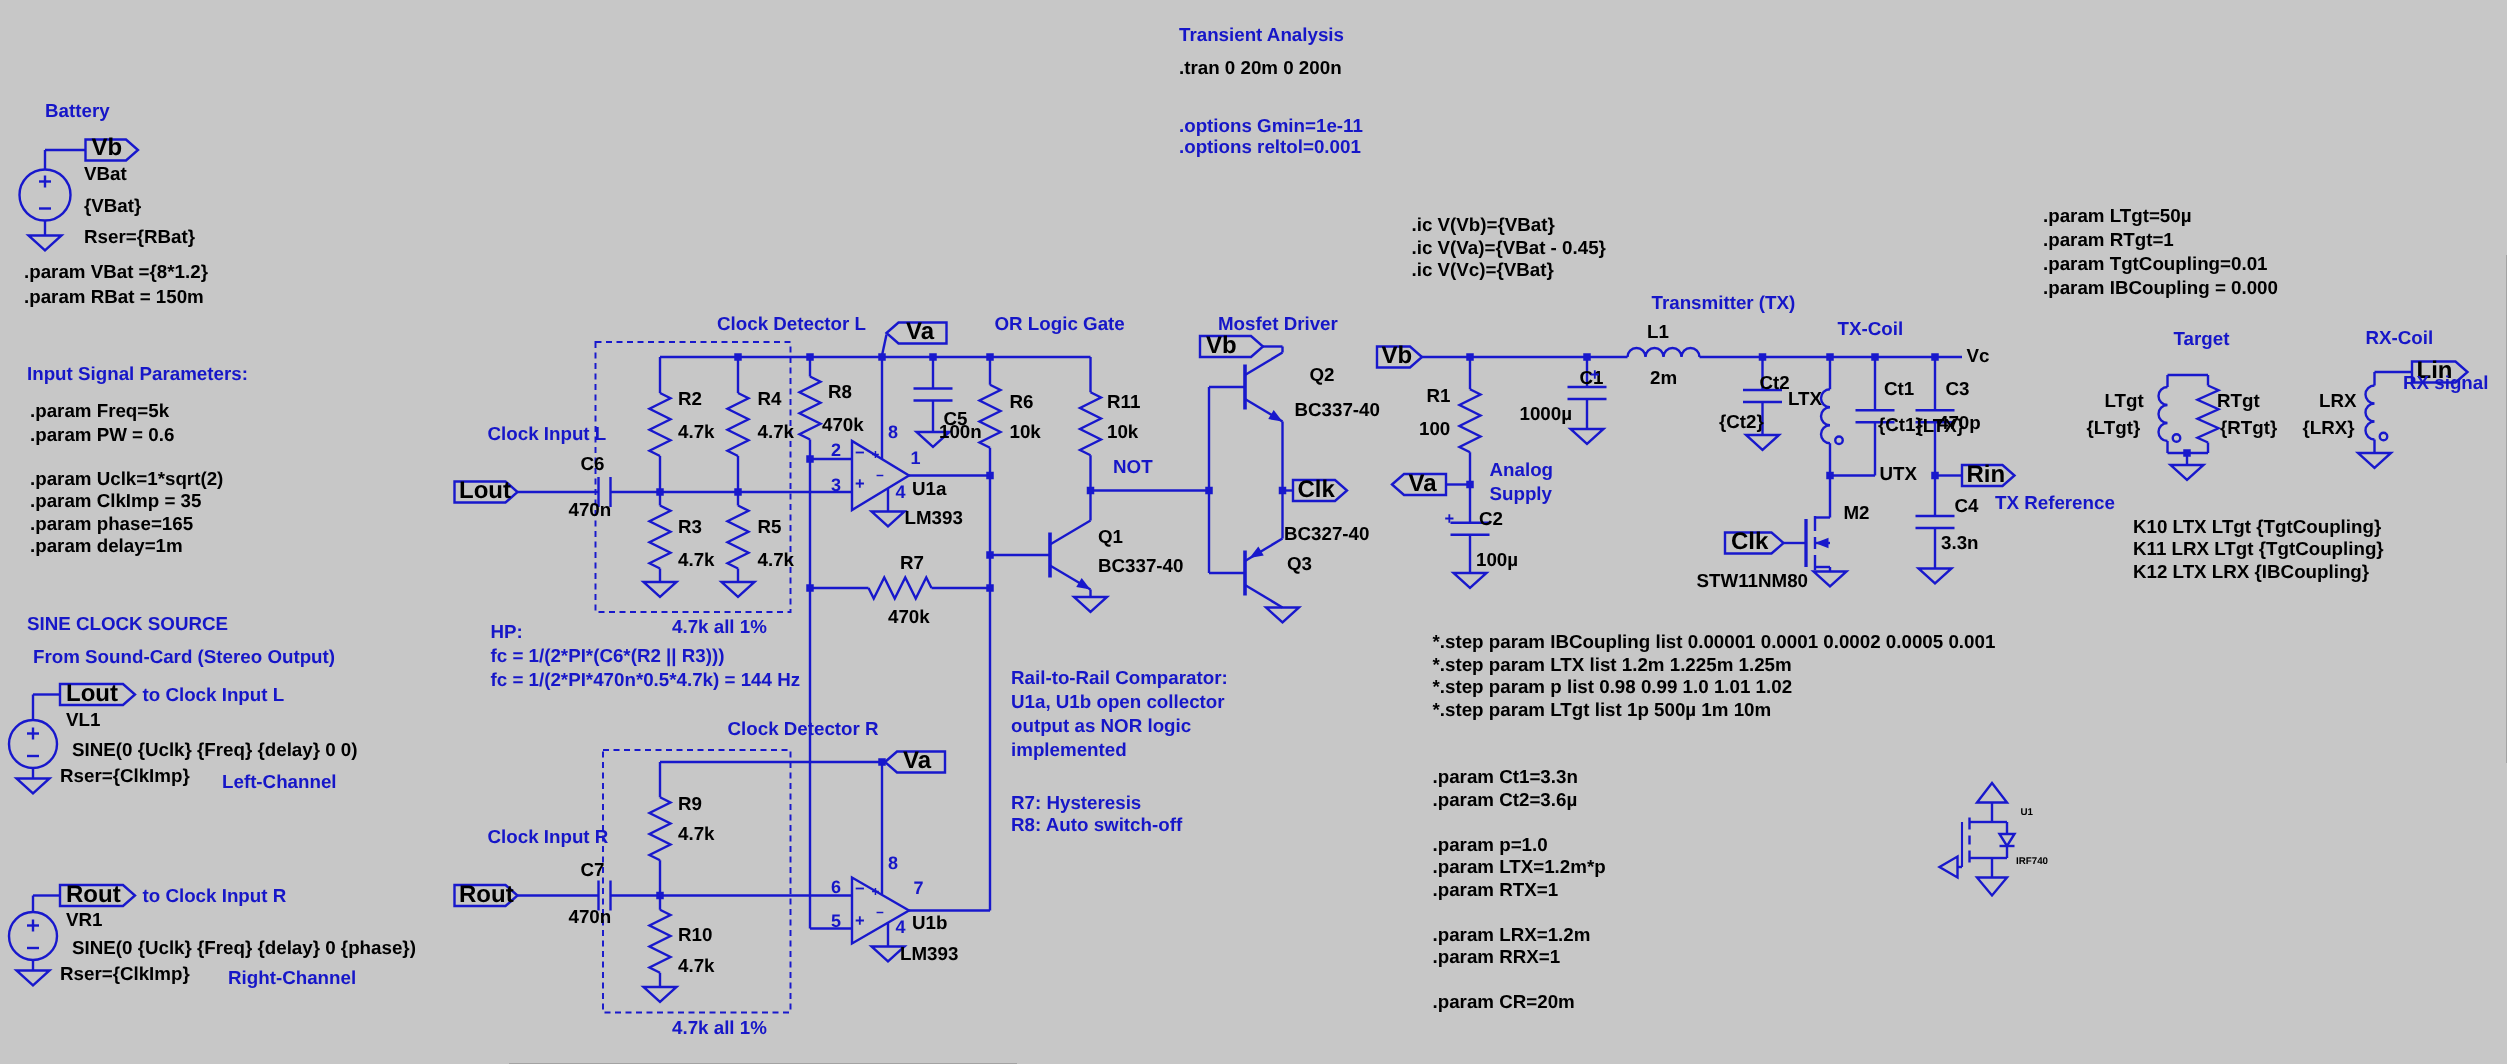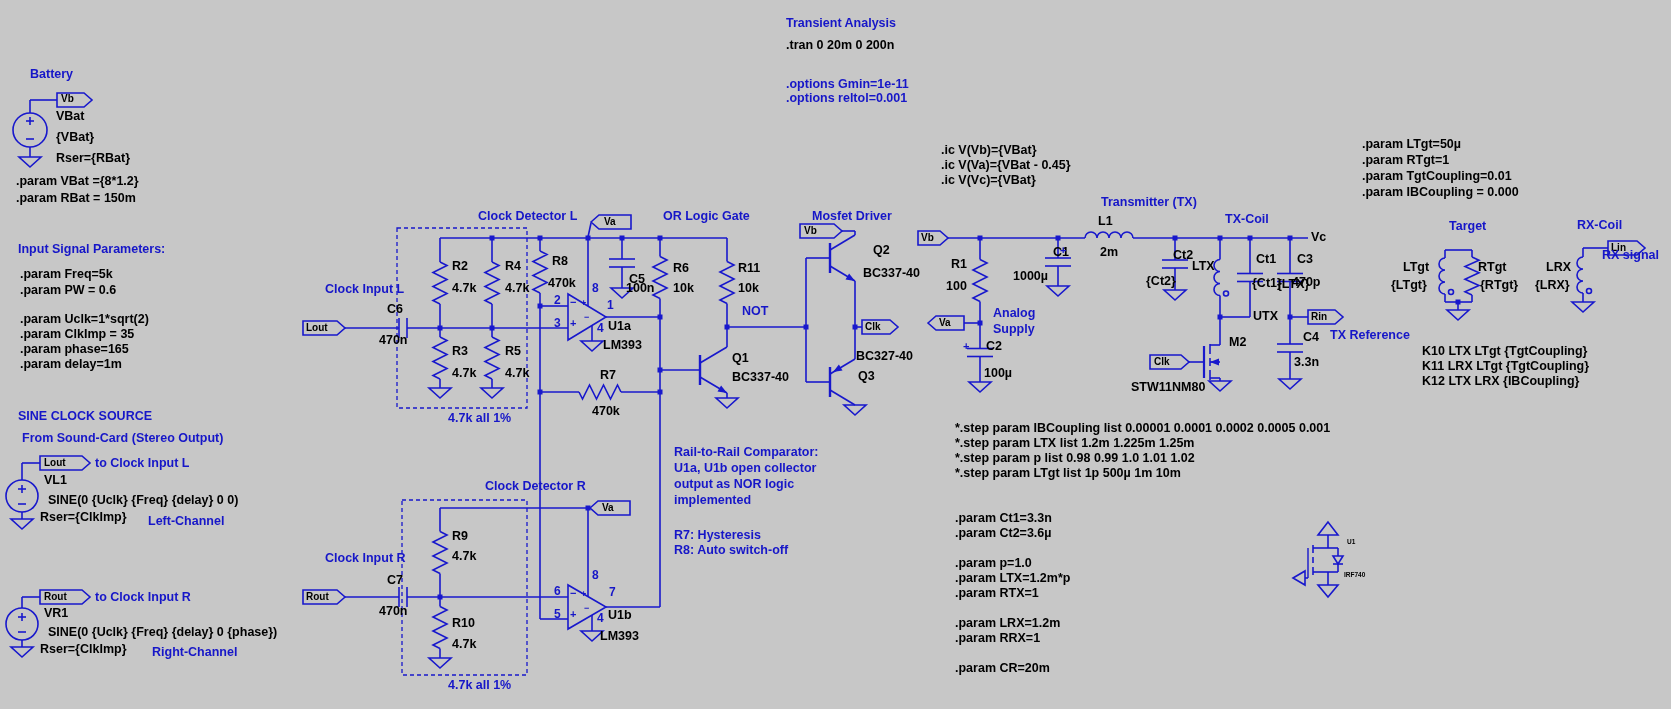--- a/index.html
+++ b/index.html
@@ -2,21 +2,21 @@
 <html><head>
 <meta charset="utf-8">
 <style>
   html,body{margin:0;padding:0;background:#888}
   #stage{position:relative;width:1671px;height:709px;background:#c7c7c7;overflow:hidden;
          font-family:"Liberation Sans",sans-serif}
   #cv{position:absolute;left:0;top:0}
   .lbl{position:absolute;white-space:pre;font:bold 12.5px "Liberation Sans",sans-serif;
        color:#000;line-height:15px}
   .b{color:#1616c8}
-  .pt{font-size:10px}
+  .pt{font-size:16px}
   .p{color:#1616c8;font-size:12px}
   .pm{color:#1616c8;font-size:11px;line-height:11px}
   .pm2{color:#1616c8;font-size:9px;line-height:9px}
   .t6{font-size:6.5px;line-height:7px}
 </style>
 </head>
 <body>
 
 <div id="stage">
   <svg id="cv" width="1671" height="709">
@@ -327,20 +327,23 @@
     <div class="lbl p" style="left: 554px; top: 317px; line-height: 12px;">3</div>
     <div class="lbl p" style="left: 607px; top: 299px; line-height: 12px;">1</div>
     <div class="lbl p" style="left: 592px; top: 282px; line-height: 12px;">8</div>
     <div class="lbl p" style="left: 597px; top: 322px; line-height: 12px;">4</div>
     <div class="lbl pm" style="left: 570px; top: 297px; line-height: 11px;">−</div>
     <div class="lbl pm" style="left: 570px; top: 318px; line-height: 11px;">+</div>
     <div class="lbl pm2" style="left: 581px; top: 299px; line-height: 9px;">+</div>
     <div class="lbl pm2" style="left: 584px; top: 313px; line-height: 9px;">−</div>
     <div class="lbl" style="left: 608px; top: 319px; line-height: 15px;">U1a</div>
     <div class="lbl" style="left: 603px; top: 338px; line-height: 15px;">LM393</div>
+    <div class="lbl b" style="left: 327px; top: 413px; line-height: 16px;">HP:
+fc = 1/(2*PI*(C6*(R2 || R3)))
+fc = 1/(2*PI*470n*0.5*4.7k) = 144 Hz</div>
     <div class="lbl b" style="left: 663px; top: 209px; line-height: 15px;">OR Logic Gate</div>
     <div class="lbl b" style="left: 742px; top: 304px; line-height: 15px;">NOT</div>
     <div class="lbl" style="left: 732px; top: 351px; line-height: 15px;">Q1</div>
     <div class="lbl" style="left: 732px; top: 370px; line-height: 15px;">BC337-40</div>
     <div class="lbl b" style="left: 812px; top: 209px; line-height: 15px;">Mosfet Driver</div>
     <div class="lbl pt" style="left: 804px; top: 224px; line-height: 14px;">Vb</div>
     <div class="lbl" style="left: 873px; top: 243px; line-height: 15px;">Q2</div>
     <div class="lbl" style="left: 863px; top: 266px; line-height: 15px;">BC337-40</div>
     <div class="lbl" style="left: 856px; top: 349px; line-height: 15px;">BC327-40</div>
     <div class="lbl" style="left: 858px; top: 369px; line-height: 15px;">Q3</div>

